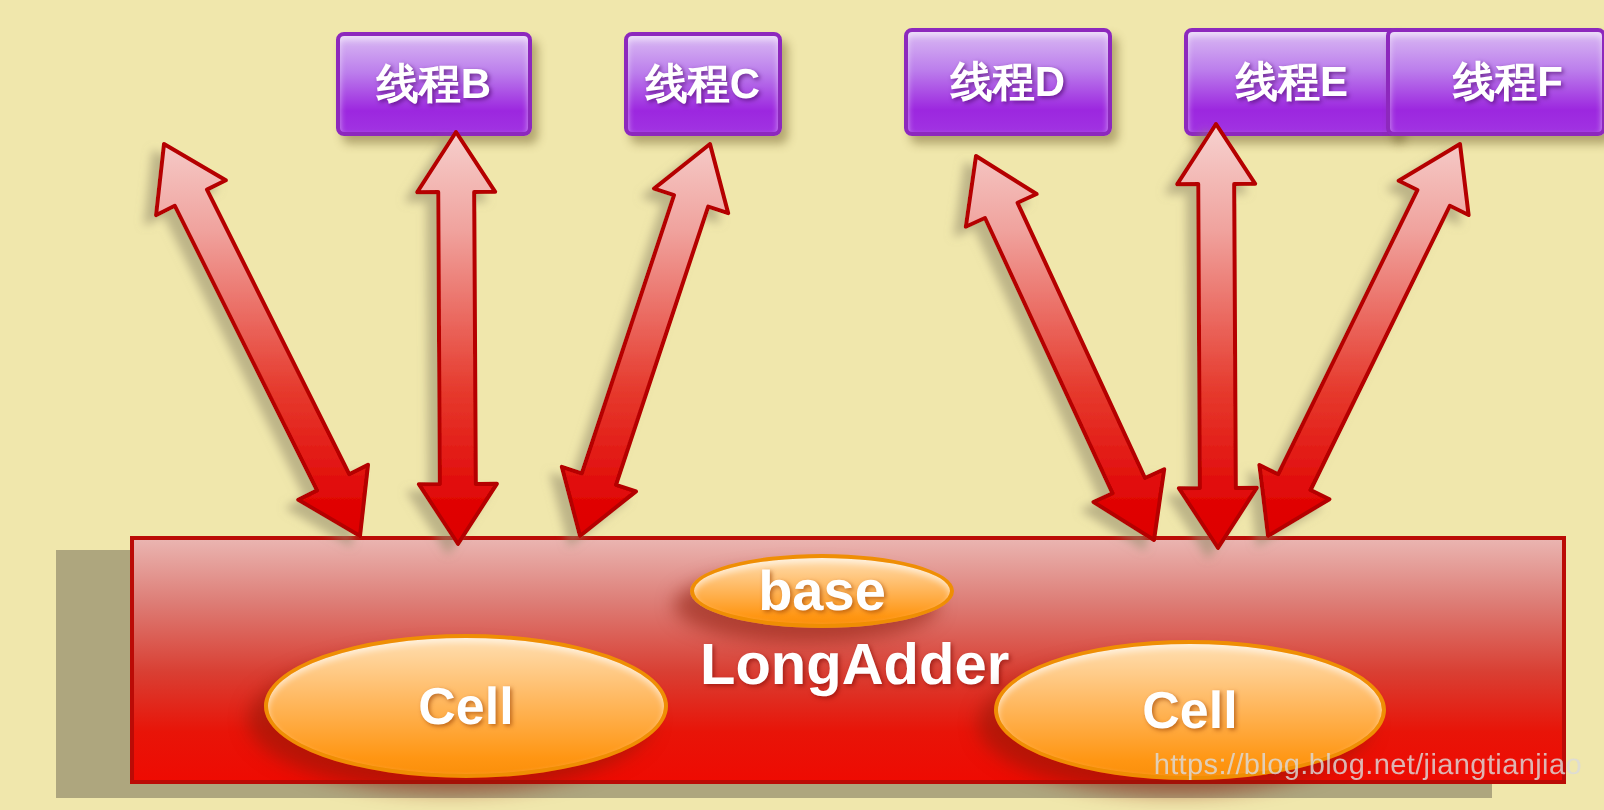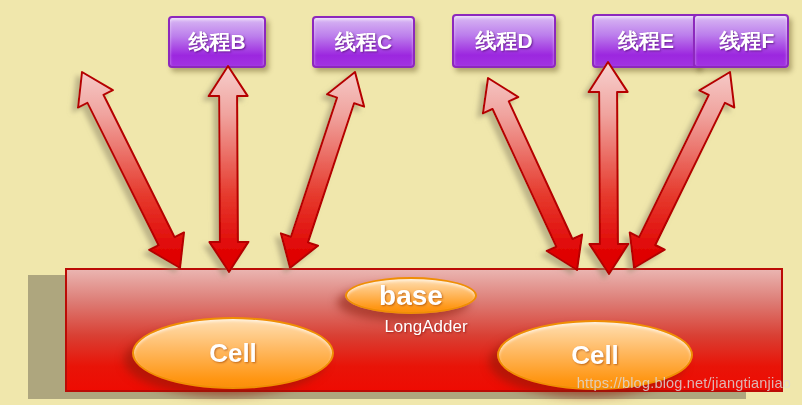--- a/index.html
+++ b/index.html
@@ -52,51 +52,51 @@
     text-shadow:1px 1px 2px rgba(150,60,0,.6);
     z-index:4;
   }
   .ellipse.base{left:345px;top:277px;width:132px;height:37px;font-size:28px;}
   .ellipse.cell-left{left:132px;top:317px;width:202px;height:72px;font-size:26px;}
   .ellipse.cell-right{left:497px;top:320px;width:196px;height:70px;font-size:26px;}
   .adder-title{
     position:absolute;
     left:350px;top:317px;width:152px;
     text-align:center;
-    color:#ffffff;font-size:17px;font-weight:normal;
+    color:#ffffff;font-size:29px;font-weight:bold;
     text-shadow:1px 1px 2px rgba(130,10,5,.6);
     z-index:4;
   }
   .watermark{
     position:absolute;
     right:11px;top:375px;
     font-size:14.5px;
     color:rgba(219,219,219,.82);
     z-index:5;
     letter-spacing:.2px;
   }
 </style>
 </head>
 <body>
 
 <div class="canvas">
 
   <div class="thread-box" style="left:168px;top:16px;width:98px;">
       <span>线程B</span>
     </div>
-  <div class="thread-box" style="left:312px;top:16px;width:103px;">
+  <div class="thread-box" style="left:312px;top:16px;width:79px;">
       <span>线程C</span>
     </div>
   <div class="thread-box" style="left:452px;top:14px;width:104px;height:54px;">
       <span>线程D</span>
     </div>
   <div class="thread-box" style="left:592px;top:14px;width:108px;height:54px;text-align:center;">
       <span>线程E</span>
     </div>
-  <div class="thread-box" style="left:693px;top:14px;width:96px;height:54px;padding-left:12px;">
+  <div class="thread-box" style="left:693px;top:14px;width:110px;height:54px;padding-left:12px;">
       <span>线程F</span>
     </div>
 
   <svg class="arrows" width="802" height="405">
     <defs>
       <linearGradient id="arrowGrad" gradientUnits="userSpaceOnUse" x1="0" y1="58" x2="0" y2="285">
         <stop offset="0" stop-color="#f7d6d4"></stop>
         <stop offset="0.25" stop-color="#f0a39e"></stop>
         <stop offset="0.60" stop-color="#e63b2e"></stop>
         <stop offset="0.85" stop-color="#e00505"></stop>

